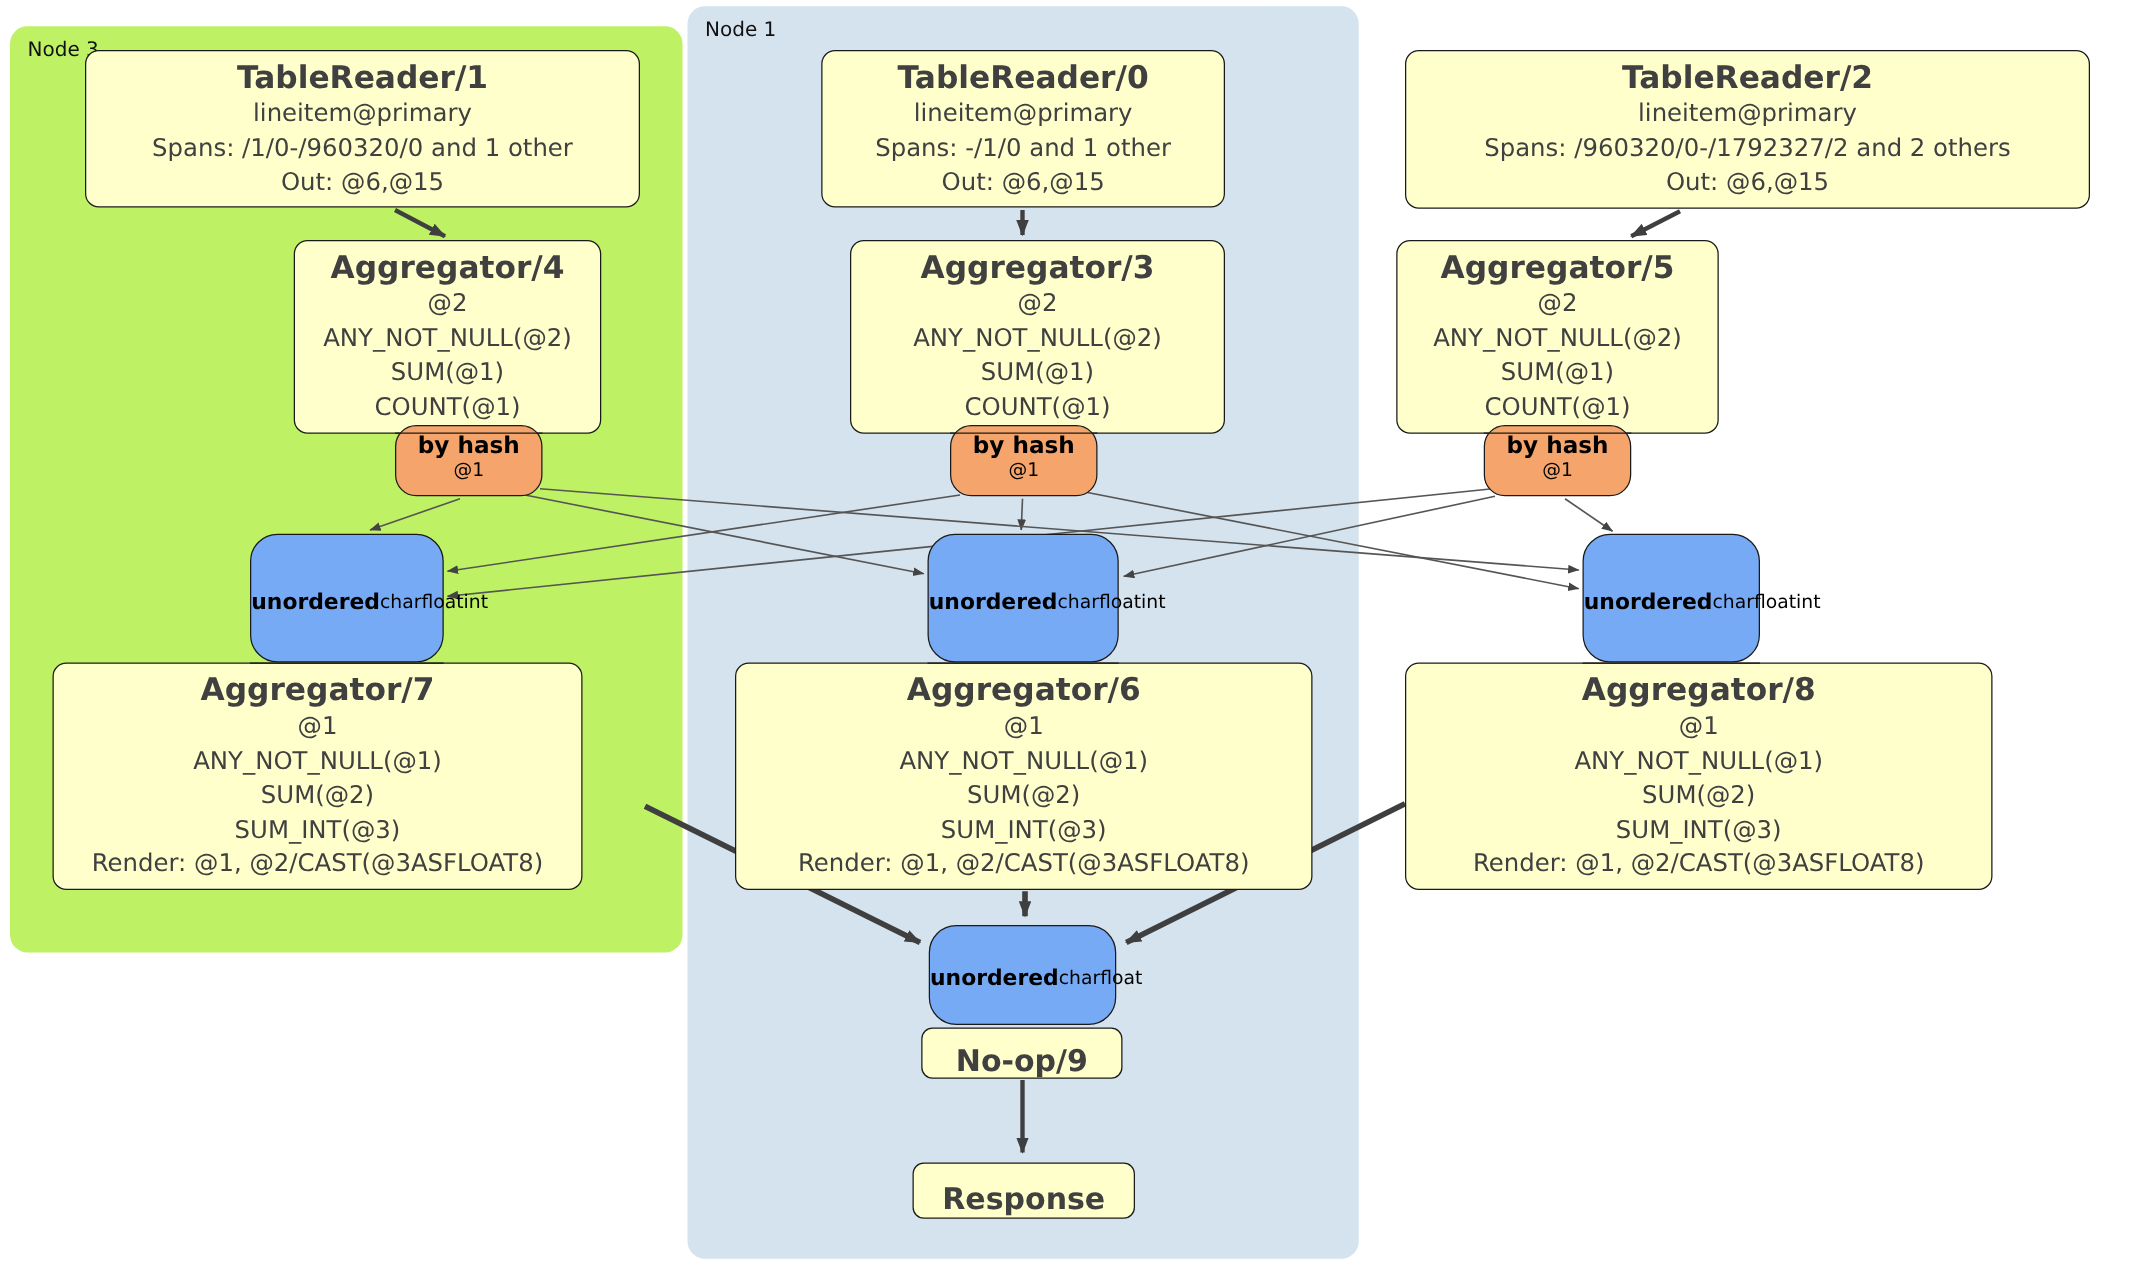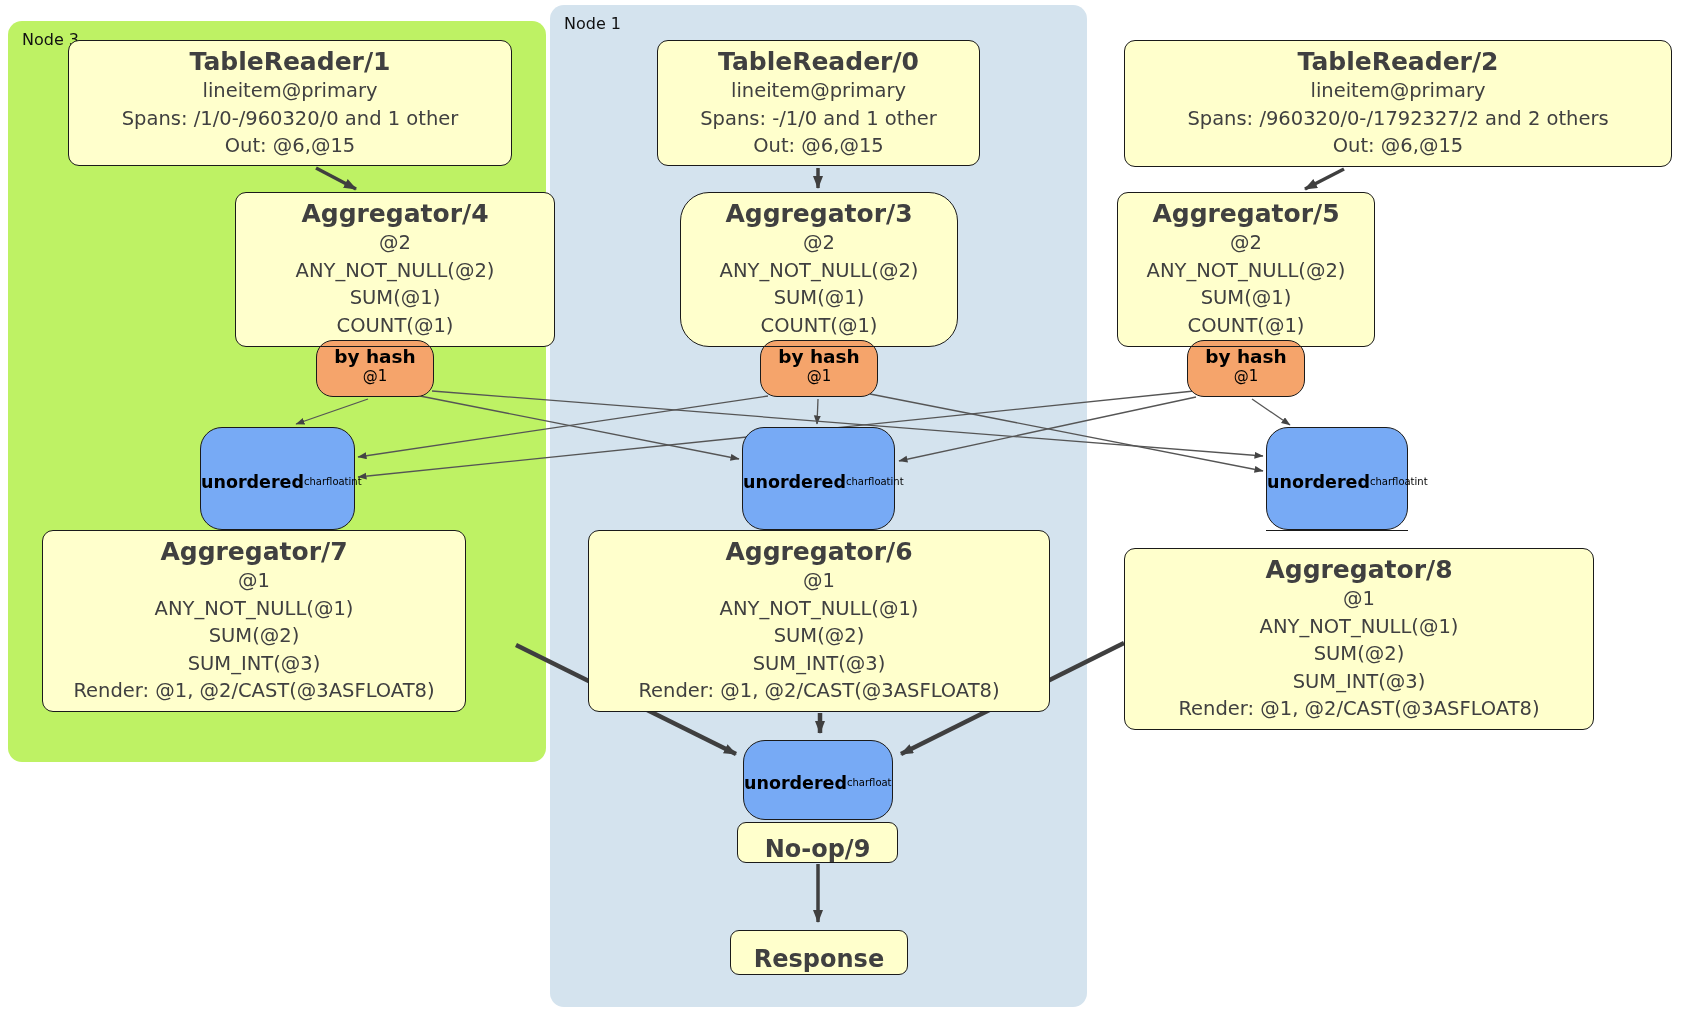--- a/index.html
+++ b/index.html
@@ -22,21 +22,21 @@
   .router{position:absolute;background:#f5a46b;border:1.6px solid #1a1a1a;border-radius:17px;
           box-sizing:border-box;display:flex;flex-direction:column;align-items:center;
           padding-top:4px;text-align:left;color:#000;z-index:3;}
   .router .title{font-weight:bold;font-size:18.5px;line-height:23px;}
   .router .key{font-size:15px;line-height:17px;}
 
   .sync{position:absolute;background:#77aaf5;border:1.6px solid #1a1a1a;border-radius:22px;
         box-sizing:border-box;display:flex;align-items:center;
         padding-top:6px;text-align:center;color:#000;z-index:3;}
   .sync .title{font-weight:bold;font-size:17.5px;line-height:22px;}
-  .sync .type{font-size:10px;line-height:19.5px;}
+  .sync .type{font-size:15px;line-height:19.5px;}
 
   .small-pbox{justify-content:center;padding-top:12px;}
   .small-pbox .title{font-size:24px;line-height:26px;}
 </style>
 </head>
 <body>
 
 <div class="canvas">
 
   <div class="region" style="left:8px;top:21px;width:538px;height:741px;background:#bef264;">
@@ -98,29 +98,29 @@
       <div class="line">Out: @6,@15</div>
     </div>
 
     <div class="pbox" style="left:1124px;top:40px;width:548px;height:127px;">
       <div class="title">TableReader/2</div>
       <div class="line">lineitem@primary</div>
       <div class="line">Spans: /960320/0-/1792327/2 and 2 others</div>
       <div class="line">Out: @6,@15</div>
     </div>
 
-    <div class="pbox" style="left:235px;top:192px;width:320px;height:155px;">
+    <div class="pbox" style="left:235px;top:192px;width:246px;height:155px;">
       <div class="title">Aggregator/4</div>
       <div class="line">@2</div>
       <div class="line">ANY_NOT_NULL(@2)</div>
       <div class="line">SUM(@1)</div>
       <div class="line">COUNT(@1)</div>
     </div>
 
-    <div class="pbox" style="left:680px;top:192px;width:278px;height:155px;border-radius:29px;">
+    <div class="pbox" style="left:680px;top:192px;width:300px;height:155px;">
       <div class="title">Aggregator/3</div>
       <div class="line">@2</div>
       <div class="line">ANY_NOT_NULL(@2)</div>
       <div class="line">SUM(@1)</div>
       <div class="line">COUNT(@1)</div>
     </div>
 
     <div class="pbox" style="left:1117px;top:192px;width:258px;height:155px;">
       <div class="title">Aggregator/5</div>
       <div class="line">@2</div>
@@ -172,21 +172,21 @@
 
     <div class="pbox" style="left:588px;top:530px;width:462px;height:182px;">
       <div class="title">Aggregator/6</div>
       <div class="line">@1</div>
       <div class="line">ANY_NOT_NULL(@1)</div>
       <div class="line">SUM(@2)</div>
       <div class="line">SUM_INT(@3)</div>
       <div class="line">Render: @1, @2/CAST(@3ASFLOAT8)</div>
     </div>
 
-    <div class="pbox" style="left:1124px;top:548px;width:470px;height:182px;">
+    <div class="pbox" style="left:1124px;top:530px;width:470px;height:182px;">
       <div class="title">Aggregator/8</div>
       <div class="line">@1</div>
       <div class="line">ANY_NOT_NULL(@1)</div>
       <div class="line">SUM(@2)</div>
       <div class="line">SUM_INT(@3)</div>
       <div class="line">Render: @1, @2/CAST(@3ASFLOAT8)</div>
     </div>
 
     <div class="sync" style="left:743px;top:740px;width:150px;height:80px;">
       <div class="title">unordered</div>

